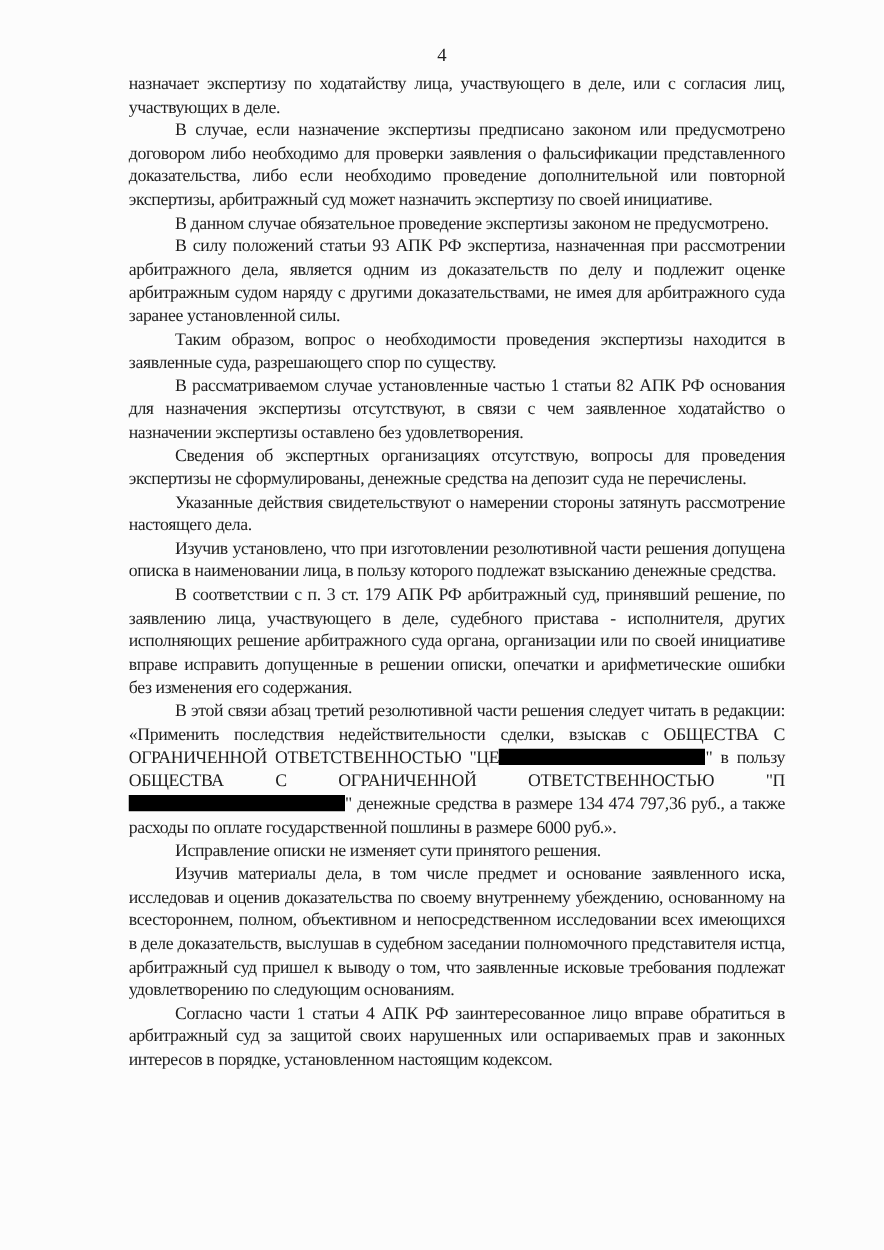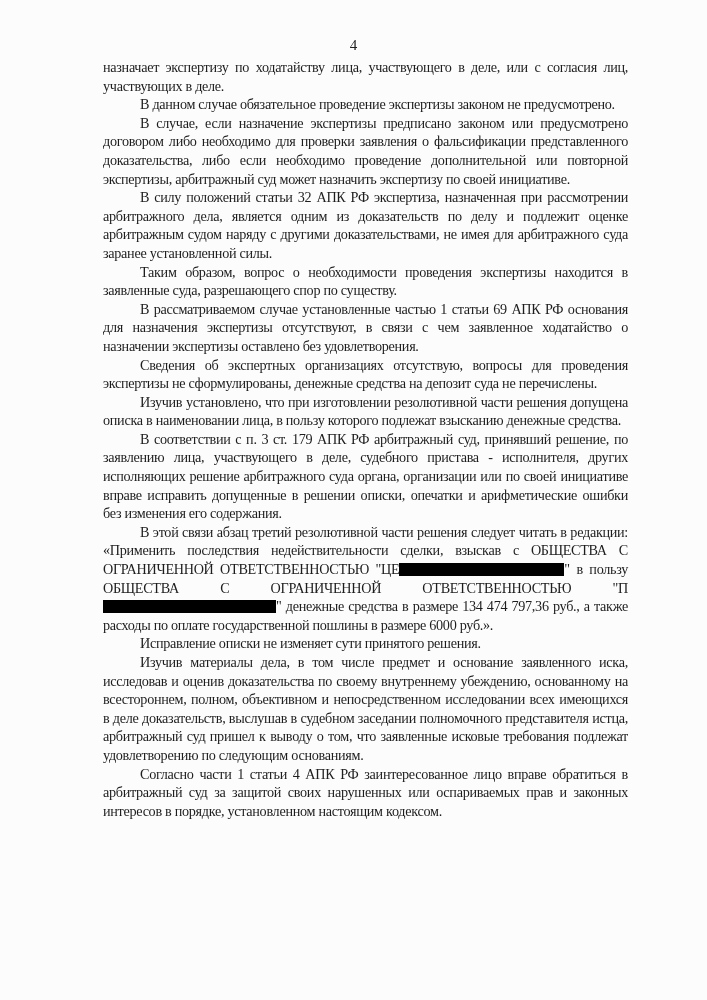--- a/index.html
+++ b/index.html
@@ -51,26 +51,27 @@
     transform: translateY(2px);
   }
 </style>
 </head>
 <body>
 
 <div class="page">
   <div class="page-number">4</div>
   <div class="text-block">
       <p class="para no-indent">назначает экспертизу по ходатайству лица, участвующего в деле, или с согласия лиц, участвующих в деле.</p>
+      <p class="para">В случае, если назначение экспертизы предписано законом или предусмотрено договором либо необходимо для проверки заявления о фальсификации представленного доказательства, либо если необходимо проведение дополнительной или повторной экспертизы, арбитражный суд может назначить экспертизу по своей инициативе.</p>
       <p class="para">В данном случае обязательное проведение экспертизы законом не предусмотрено.</p>
-      <p class="para">В случае, если назначение экспертизы предписано законом или предусмотрено договором либо необходимо для проверки заявления о фальсификации представленного доказательства, либо если необходимо проведение дополнительной или повторной экспертизы, арбитражный суд может назначить экспертизу по своей инициативе.</p>
-      <p class="para">В силу положений статьи 32 АПК РФ экспертиза, назначенная при рассмотрении арбитражного дела, является одним из доказательств по делу и подлежит оценке арбитражным судом наряду с другими доказательствами, не имея для арбитражного суда заранее установленной силы.</p>
+      <p class="para">В силу положений статьи 93 АПК РФ экспертиза, назначенная при рассмотрении арбитражного дела, является одним из доказательств по делу и подлежит оценке арбитражным судом наряду с другими доказательствами, не имея для арбитражного суда заранее установленной силы.</p>
       <p class="para">Таким образом, вопрос о необходимости проведения экспертизы находится в заявленные суда, разрешающего спор по существу.</p>
-      <p class="para">В рассматриваемом случае установленные частью 1 статьи 69 АПК РФ основания для назначения экспертизы отсутствуют, в связи с чем заявленное ходатайство о назначении экспертизы оставлено без удовлетворения.</p>
+      <p class="para">В рассматриваемом случае установленные частью 1 статьи 82 АПК РФ основания для назначения экспертизы отсутствуют, в связи с чем заявленное ходатайство о назначении экспертизы оставлено без удовлетворения.</p>
       <p class="para">Сведения об экспертных организациях отсутствую, вопросы для проведения экспертизы не сформулированы, денежные средства на депозит суда не перечислены.</p>
+      <p class="para">Указанные действия свидетельствуют о намерении стороны затянуть рассмотрение настоящего дела.</p>
       <p class="para">Изучив установлено, что при изготовлении резолютивной части решения допущена описка в наименовании лица, в пользу которого подлежат взысканию денежные средства.</p>
       <p class="para">В соответствии с п. 3 ст. 179 АПК РФ арбитражный суд, принявший решение, по заявлению лица, участвующего в деле, судебного пристава - исполнителя, других исполняющих решение арбитражного суда органа, организации или по своей инициативе вправе исправить допущенные в решении описки, опечатки и арифметические ошибки без изменения его содержания.</p>
       <p class="para">В этой связи абзац третий резолютивной части решения следует читать в редакции: «Применить последствия недействительности сделки, взыскав с ОБЩЕСТВА С ОГРАНИЧЕННОЙ ОТВЕТСТВЕННОСТЬЮ "ЦЕ<span class="redaction" style="width: 165px;"></span>" в пользу ОБЩЕСТВА С ОГРАНИЧЕННОЙ ОТВЕТСТВЕННОСТЬЮ "П<span class="redaction" style="width: 173px;"></span>" денежные средства в размере 134 474 797,36 руб., а также расходы по оплате государственной пошлины в размере 6000 руб.».</p>
       <p class="para">Исправление описки не изменяет сути принятого решения.</p>
       <p class="para">Изучив материалы дела, в том числе предмет и основание заявленного иска, исследовав и оценив доказательства по своему внутреннему убеждению, основанному на всестороннем, полном, объективном и непосредственном исследовании всех имеющихся в деле доказательств, выслушав в судебном заседании полномочного представителя истца, арбитражный суд пришел к выводу о том, что заявленные исковые требования подлежат удовлетворению по следующим основаниям.</p>
       <p class="para">Согласно части 1 статьи 4 АПК РФ заинтересованное лицо вправе обратиться в арбитражный суд за защитой своих нарушенных или оспариваемых прав и законных интересов в порядке, установленном настоящим кодексом.</p>
     </div>
 </div>
 
 </body></html>

